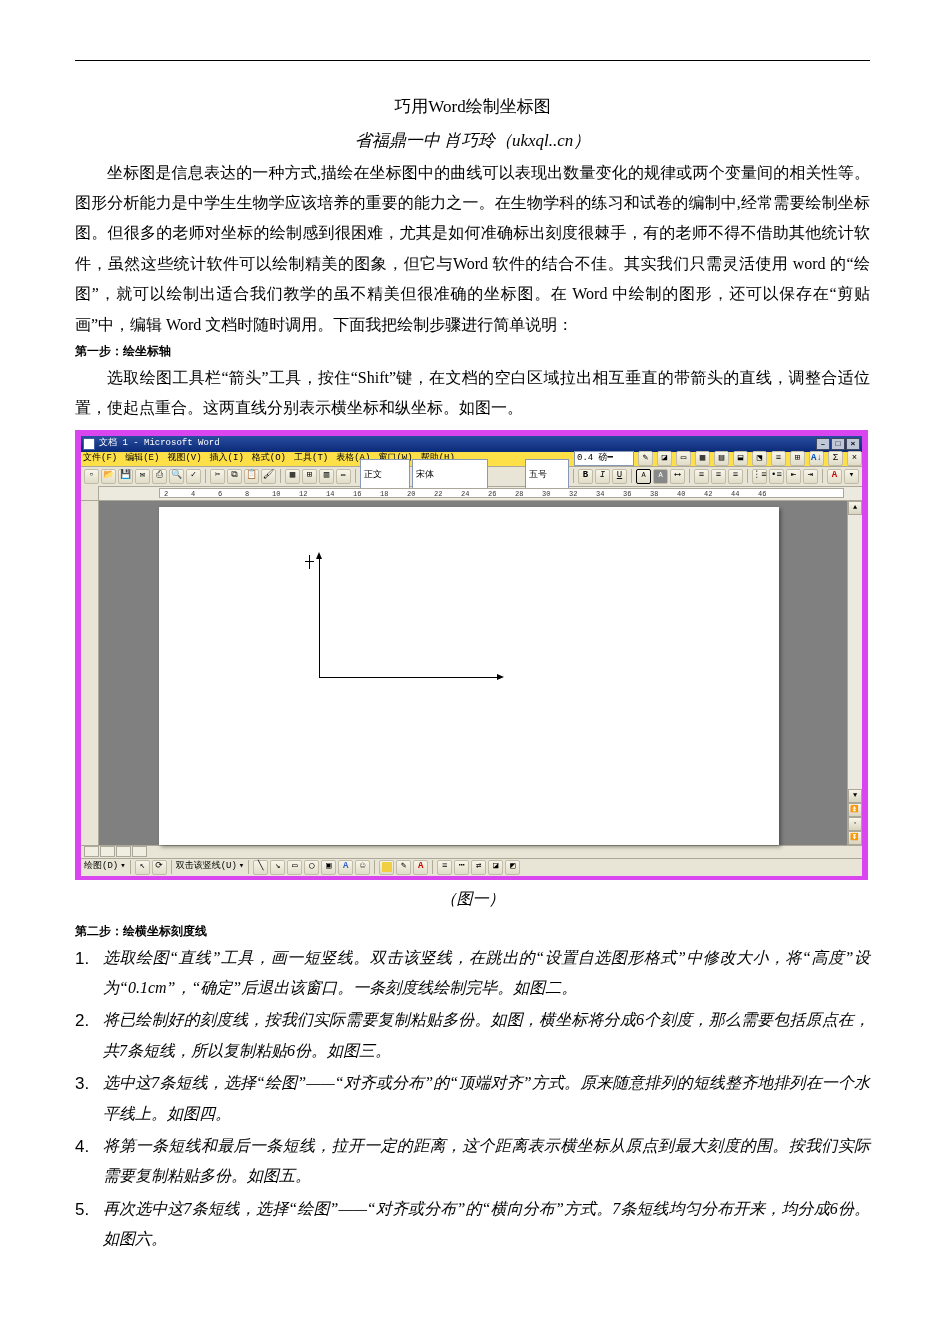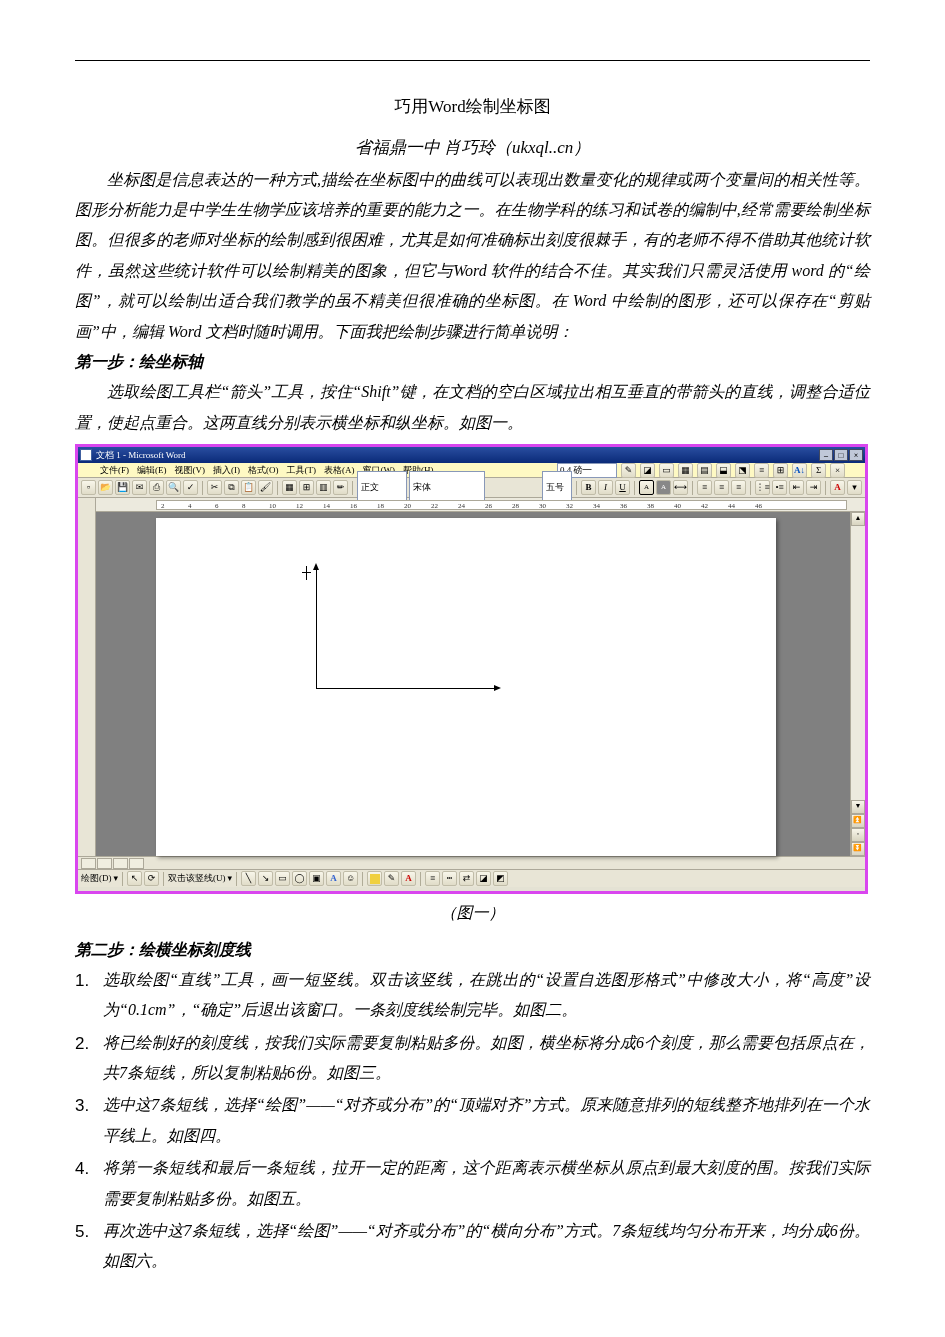--- a/index.html
+++ b/index.html
@@ -12,37 +12,35 @@
       font-size: 16px;
       line-height: 1.9;
     }
     .header-rule {
       border-top: 1.5px solid #000;
       margin-bottom: 30px;
     }
     .title {
       text-align: center;
       font-size: 17px;
-      margin-bottom: 9px;
+      margin-bottom: 2px;
     }
     .subtitle {
       text-align: center;
       font-size: 17px;
       font-style: italic;
       margin-bottom: 0;
     }
     .body-text {
       text-indent: 2em;
-      font-style: italic;
       text-align: justify;
     }
     .step-heading {
       font-weight: bold;
-      font-style: italic;
-      font-size: 16px;
+      font-size: 12px;
     }
     .figure-wrap {
       margin: 6px 0 4px 0;
     }
     .figure-caption {
       text-align: center;
       font-style: italic;
       font-size: 16px;
       margin-bottom: 6px;
     }
@@ -64,23 +62,23 @@
     }
     .num-list .li-body {
       flex: 1;
       text-align: justify;
     }
 
     
     .word-shot {
       width: 793px;
       height: 450px;
-      border: 3px solid #d946ef;
+      border: 6px solid #d946ef;
       background: #e4e2d4;
-      font-family: Liberation Serif, serif;
+      font-family: Liberation Mono, monospace;
       font-size: 9px;
       color: #000;
       position: relative;
       font-style: normal;
     }
     .ws-titlebar {
       height: 16px;
       background: linear-gradient(#2a4ea0, #0a2a78);
       color: #fff;
       display: flex;
@@ -103,25 +101,25 @@
       margin-left: 1px;
       display: inline-flex;
       align-items: center;
       justify-content: center;
       color: #000;
       font-size: 8px;
       font-weight: bold;
     }
     .ws-menubar {
       height: 15px;
-      background: #fef9c3;
+      background: #fde047;
       border-bottom: 1px solid #aca899;
       display: flex;
       align-items: center;
-      padding: 0 20px;
+      padding: 0 0;
       gap: 4px;
       font-size: 9px;
     }
     .ws-menubar span { padding: 0 2px; }
     .ws-toolbar {
       height: 20px;
       background: #e8e5d6;
       border-bottom: 1px solid #aca899;
       display: flex;
       align-items: center;
@@ -353,21 +351,21 @@
       <span class="tb-btn">🖌</span>
       <span class="tb-sep"></span>
       <span class="tb-btn">▦</span>
       <span class="tb-btn">⊞</span>
       <span class="tb-btn">▥</span>
       <span class="tb-btn">✏</span>
       <span class="tb-sep"></span>
       <span class="tb-field" style="width:50px">正文</span>
       <span class="tb-field" style="width:76px">宋体</span>
       <span class="spacer" style="flex:1"></span>
-      <span class="tb-field" style="width:30px">五号</span>
+      <span class="tb-field" style="width:44px">五号</span>
       <span class="tb-sep"></span>
       <span class="tb-btn" style="font-weight:bold">B</span>
       <span class="tb-btn" style="font-style:italic">I</span>
       <span class="tb-btn" style="text-decoration:underline">U</span>
       <span class="tb-sep"></span>
       <span class="tb-btn" style="border:1px solid #000;font-size:7px">A</span>
       <span class="tb-btn" style="background:#888;color:#fff;font-size:7px">A</span>
       <span class="tb-btn">⟷</span>
       <span class="tb-sep"></span>
       <span class="tb-btn">≡</span>

